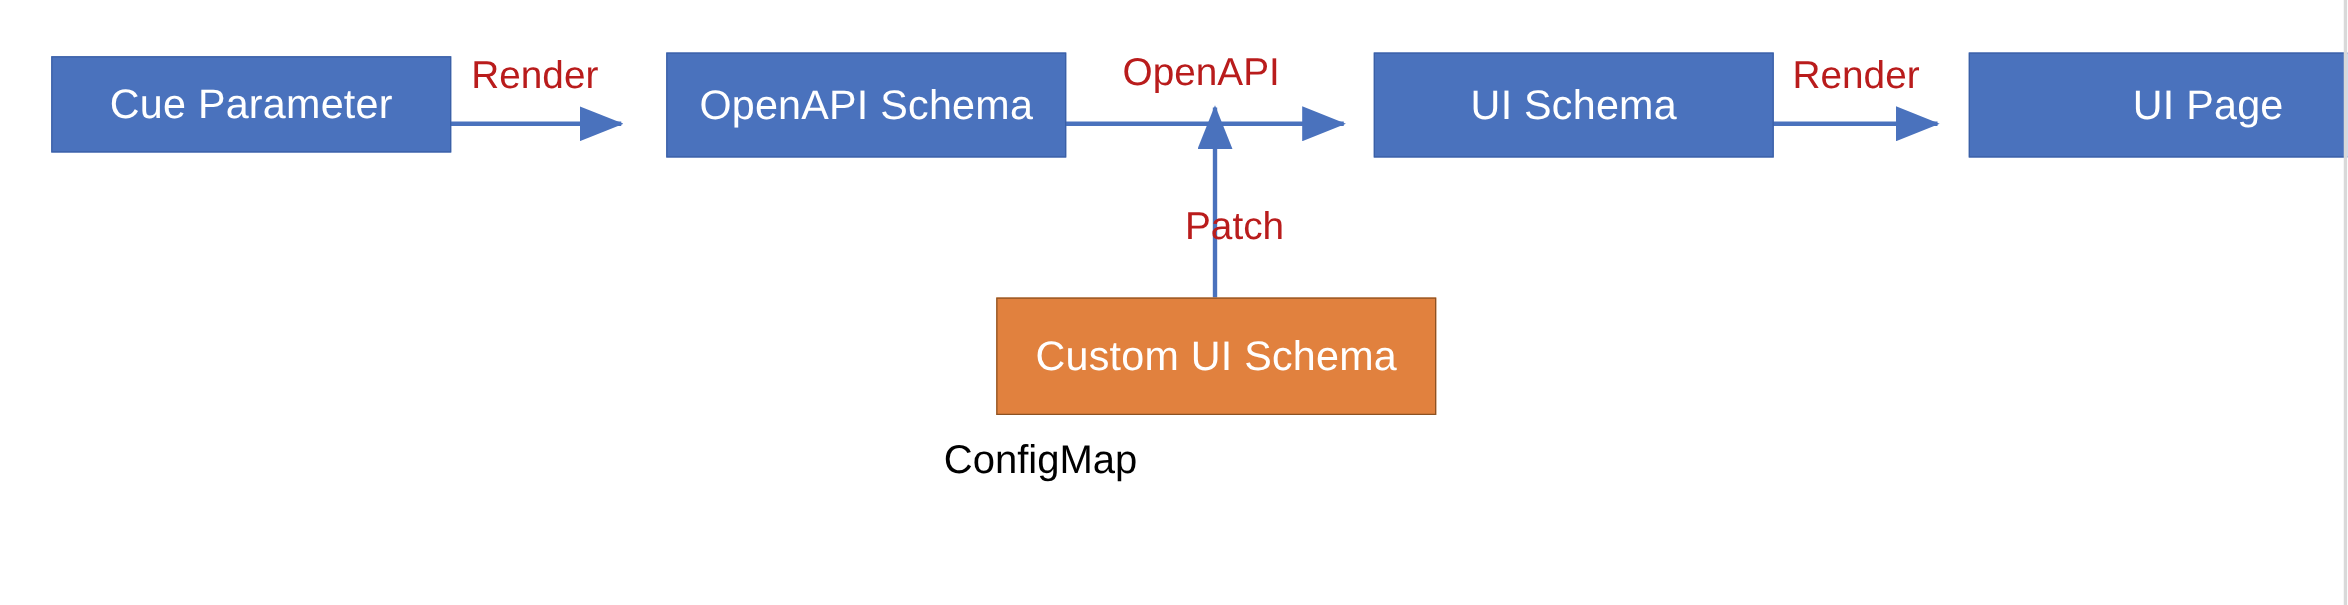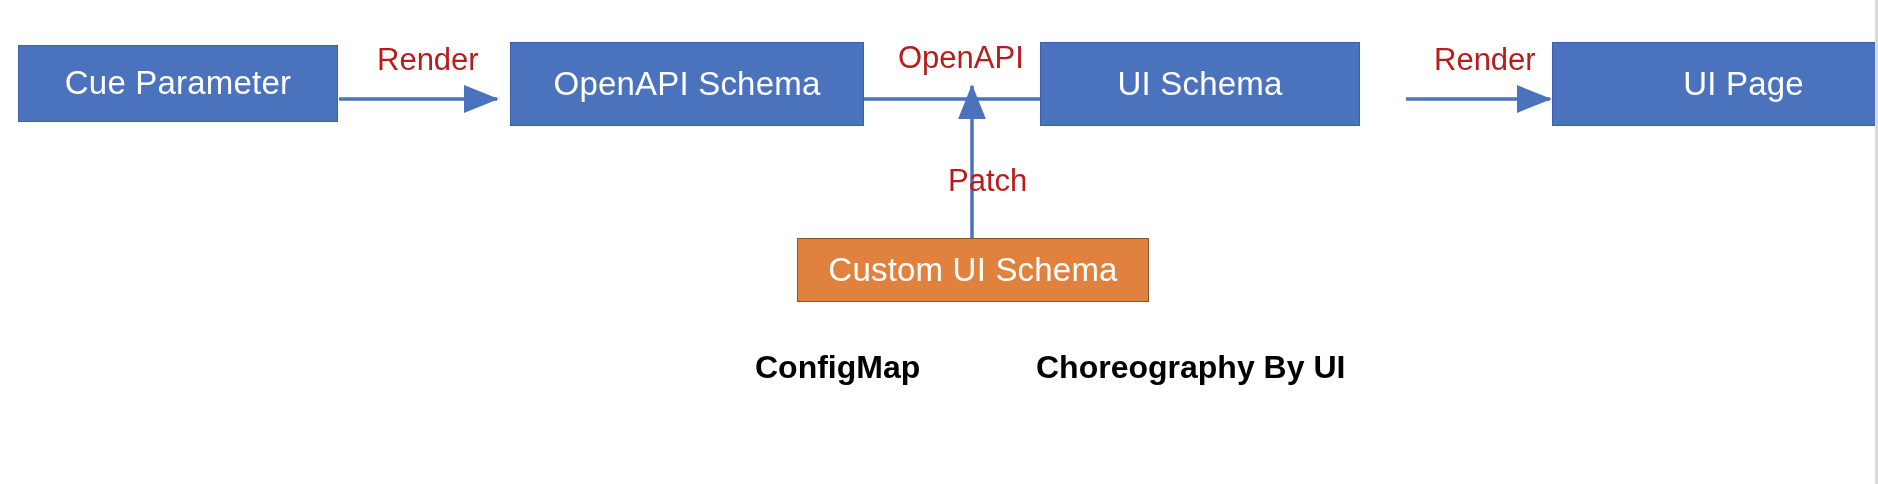--- a/index.html
+++ b/index.html
@@ -27,38 +27,39 @@
     color: #ffffff;
     font-size: 33px;
     font-weight: 400;
     letter-spacing: 0.2px;
     line-height: 1.1;
     white-space: nowrap;
   }
   .box-blue {
     background: #4A72BD;
     border: 1px solid #3A5FA6;
+    margin-left: 23px;
   }
   .box-orange {
     background: #E1813E;
     border: 1px solid #8C5223;
   }
   .edge-label {
     position: absolute;
     color: #b91c1c;
     font-size: 31px;
     font-weight: 400;
     white-space: nowrap;
     line-height: 1;
   }
   .footnote {
     position: absolute;
     color: #000000;
     font-size: 32px;
-    font-weight: 700;
+    font-weight: 400;
     white-space: nowrap;
     line-height: 1;
   }
   svg.arrows {
     position: absolute;
     left: 0;
     top: 0;
     width: 1878px;
     height: 484px;
     overflow: visible;
@@ -94,42 +95,41 @@
 
     <line x1="1406" y1="99" x2="1550" y2="99" stroke="#4A72BD" stroke-width="3.5" marker-end="url(#ah)"></line>
 
     <line x1="972" y1="238" x2="972" y2="86" stroke="#4A72BD" stroke-width="3.5" marker-end="url(#ahup)"></line>
   </svg>
 
   <div class="box box-blue" style="left:18px; top:45px; width:320px; height:77px;">
     <span>Cue Parameter</span>
   </div>
 
-  <div class="box box-blue" style="left:510px; top:42px; width:354px; height:84px;">
+  <div class="box box-blue" style="left:510px; top:42px; width:320px; height:84px;">
     <span>OpenAPI Schema</span>
   </div>
 
-  <div class="box box-blue" style="left:1040px; top:42px; width:320px; height:84px;">
+  <div class="box box-blue" style="left:1076px; top:42px; width:320px; height:84px;">
     <span>UI Schema</span>
   </div>
 
   <div class="box box-blue" style="left:1552px; top:42px; width:383px; height:84px;">
     <span>UI Page</span>
   </div>
 
-  <div class="box box-orange" style="left:797px; top:238px; width:352px; height:64px;">
+  <div class="box box-orange" style="left:797px; top:238px; width:352px; height:94px;">
     <span>Custom UI Schema</span>
   </div>
 
   <div class="edge-label" style="left:377px; top:44px;">Render</div>
 
   <div class="edge-label" style="left:898px; top:42px;">OpenAPI</div>
 
   <div class="edge-label" style="left:1434px; top:44px;">Render</div>
 
   <div class="edge-label" style="left:948px; top:165px;">Patch</div>
 
   <div class="footnote" style="left:755px; top:351px;">ConfigMap</div>
 
-  <div class="footnote" style="left:1036px; top:351px;">Choreography By UI</div>
 
   <div class="right-frame"></div>
 </div>
 
 </body></html>

